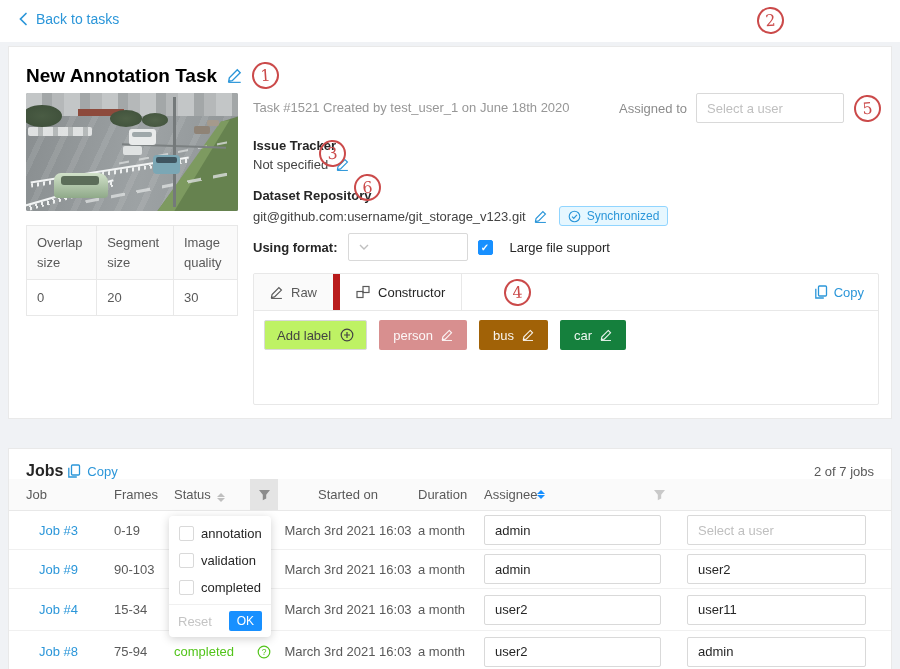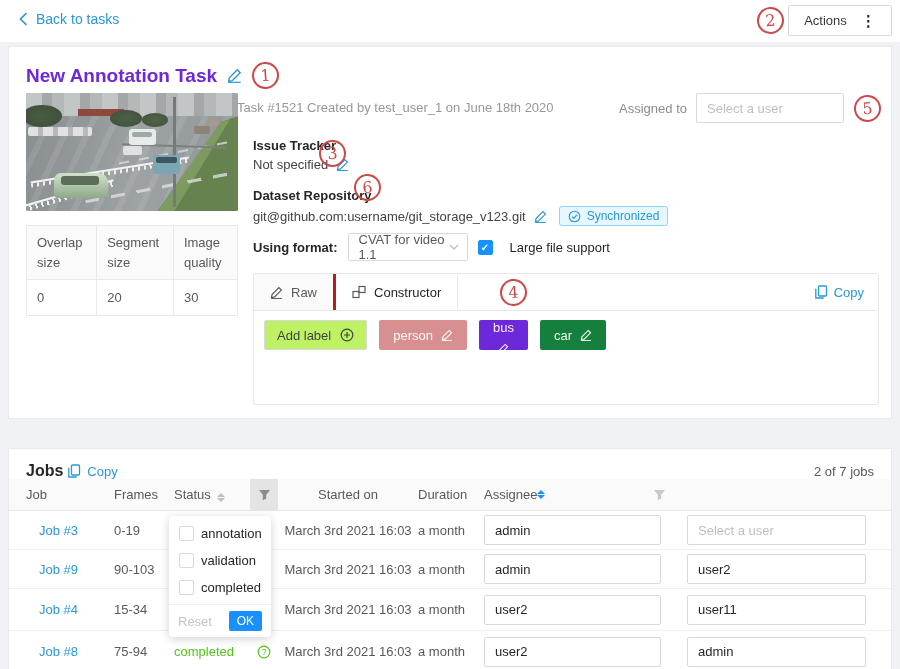--- a/index.html
+++ b/index.html
@@ -16,21 +16,21 @@
   .marker { position:absolute; width:27px; height:27px; border:2px solid #cb4a4a; border-radius:50%; color:#cb4a4a; display:flex; align-items:center; justify-content:center; font-family:"DejaVu Serif", serif; font-size:16px; line-height:1; background:transparent; transform:rotate(-4deg); z-index:30; }
   .marker.inflow { position:static; flex:0 0 27px; }
 
   
   .card { position:absolute; left:8px; right:8px; background:#fff; border:1px solid #e9e9e9; }
   .card1 { top:46px; height:373px; }
   .card2 { top:448px; height:222px; }
 
   
   .title-row { position:absolute; left:17px; top:15px; display:flex; align-items:center; gap:10px; }
-  .task-title { font-size:19px; font-weight:600; color:#6d28d9; }
+  .task-title { font-size:19px; font-weight:600; color:#000000; }
   .edit-icon { color:#2b96d9; display:inline-flex; cursor:pointer; }
   .edit-icon.gray { color:#595959; }
   .edit-icon.white { color:rgba(255,255,255,0.92); }
 
   
   .thumb { position:absolute; left:17px; top:46px; width:212px; height:118px; background:#94989a; overflow:hidden; border-radius:2px; }
   .thumb > div { position:absolute; }
   .t-bldgs { left:0; top:0; right:0; height:24px; background:repeating-linear-gradient(90deg,#c3c6c7 0 16px,#a3a7a8 16px 26px,#b5b8b9 26px 38px); }
   .t-awning { left:52px; top:16px; width:46px; height:7px; background:#8d4a3c; }
   .t-tree1 { left:-4px; top:12px; width:40px; height:22px; background:radial-gradient(#4a5c44,#3c4d38); border-radius:50%; }
@@ -57,21 +57,21 @@
   .t-car-d1 { left:168px; top:33px; width:16px; height:8px; background:#8f8376; border-radius:2px; }
   .t-car-d2 { left:181px; top:27px; width:12px; height:6px; background:#a59a8c; border-radius:2px; }
 
   
   .params-table { position:absolute; left:17px; top:178px; width:212px; border-collapse:collapse; font-size:13px; color:#595959; }
   .params-table th, .params-table td { border:1px solid #e8e8e8; text-align:left; font-weight:normal; padding:7px 10px; }
   .params-table th { background:#fafafa; line-height:1.5; }
   .params-table td { padding:10px; }
 
   
-  .task-meta { position:absolute; left:228px; top:53px; font-size:13px; color:#979797; }
+  .task-meta { position:absolute; left:244px; top:53px; font-size:13px; color:#979797; }
   .assigned-row { position:absolute; top:46px; right:47px; display:flex; align-items:center; gap:9px; }
   .assigned-label { font-size:13px; color:#8c8c8c; }
   .ant-input { height:30px; border:1px solid #d9d9d9; border-radius:2px; font-size:13px; padding:0 10px; font-family:"Liberation Sans", sans-serif; color:#262626; outline:none; background:#fff; }
   .ant-input::placeholder { color:#bfbfbf; }
   .assigned-row .ant-input { width:148px; }
 
   .sec-label { position:absolute; left:244px; font-size:13px; font-weight:bold; color:#262626; }
   .sec-value { position:absolute; left:244px; display:flex; align-items:center; gap:8px; font-size:13px; color:#434343; }
   .sync-badge { display:inline-flex; align-items:center; gap:6px; border:1px solid #91d5ff; background:#e6f7ff; color:#2b96d9; font-size:12px; padding:2px 8px; border-radius:3px; margin-left:4px; }
 
@@ -79,21 +79,21 @@
   .format-label { font-size:13px; font-weight:bold; }
   .ant-select { width:120px; height:28px; border:1px solid #d9d9d9; border-radius:2px; display:flex; align-items:center; justify-content:space-between; padding:0 8px 0 10px; font-size:13px; color:#595959; cursor:pointer; background:#fff; }
   .checkbox { width:15px; height:15px; border:1px solid #d9d9d9; border-radius:2px; background:#fff; display:inline-flex; align-items:center; justify-content:center; cursor:pointer; flex:0 0 15px; }
   .checkbox.checked { background:#1890ff; border-color:#1890ff; color:#fff; font-size:10px; font-weight:bold; }
   .cb-label { font-size:13px; color:#262626; margin-left:7px; }
 
   
   .tabs-box { position:absolute; left:244px; top:226px; right:12px; height:132px; border:1px solid #e8e8e8; border-radius:2px; background:#fff; }
   .tab-bar { display:flex; align-items:stretch; height:37px; border-bottom:1px solid #e8e8e8; }
   .tab { display:flex; align-items:center; gap:8px; padding:0 16px; font-size:13px; cursor:pointer; }
-  .tab.raw { background:#fafafa; border-right:3px solid #b91c1c; color:#595959; border-top-left-radius:2px; }
+  .tab.raw { background:#fafafa; border-right:7px solid #b91c1c; color:#595959; border-top-left-radius:2px; }
   .tab.active { background:#fff; border-right:1px solid #e8e8e8; color:#262626; }
   .tab-marker { align-self:center; margin-left:42px; }
   .copy-btn { margin-left:auto; align-self:center; display:flex; align-items:center; gap:6px; color:#2b96d9; font-size:13px; padding-right:14px; cursor:pointer; }
   .labels-row { display:flex; align-items:center; gap:12px; padding:9px 10px; }
   .add-label-btn { height:30px; border:1px solid #d9d9d9; border-radius:2px; background:#bef264; display:flex; align-items:center; gap:9px; padding:0 12px; font-size:13px; color:#434343; cursor:pointer; }
   .chip { height:30px; border-radius:2px; display:flex; align-items:center; gap:8px; padding:0 14px; font-size:13px; color:rgba(255,255,255,0.93); cursor:pointer; }
 
   
   .jobs-header { position:absolute; left:17px; top:13px; right:17px; display:flex; align-items:center; gap:2px; }
   .jobs-title { font-size:16px; font-weight:bold; color:#262626; }
@@ -139,24 +139,20 @@
 <div class="topbar">
   <div class="back-link">
     <span>
       <svg width="10" height="14" viewBox="0 0 10 14">
           <path d="M8 1.5L2.5 7 8 12.5" fill="none" stroke="#2b96d9" stroke-width="1.7" stroke-linecap="round"></path>
         </svg>
     </span>
     <span>Back to tasks</span>
   </div>
   <span class="marker" style="left:757px; top:7px;">2</span>
-  <div class="actions-btn">
-    <span>Actions</span>
-    <span class="dots">⋮</span>
-  </div>
 </div>
 
 <div class="card card1">
 
   <div class="title-row">
     <span class="task-title">New Annotation Task</span>
     <span class="edit-icon">
       <svg width="15" height="15" viewBox="0 0 14 14">
           <path d="M9.6 1.7l2.7 2.7-7.4 7.4-3.3.6.6-3.3z" fill="none" stroke="currentColor" stroke-width="1.3"></path>
           <path d="M1.2 13.4h11.6" stroke="currentColor" stroke-width="1.1"></path>
@@ -247,21 +243,20 @@
             <path d="M4.4 7.2l1.8 1.8 3.4-3.7" fill="none" stroke="currentColor" stroke-width="1.3"></path>
           </svg>
       </span>
       <span>Synchronized</span>
     </span>
   </div>
 
   <div class="format-row">
     <span class="format-label">Using format:</span>
     <div class="ant-select">
-      <span>CVAT for video 1.1</span>
       <span>
         <svg width="10" height="7" viewBox="0 0 10 7">
             <path d="M1 1l4 4 4-4" fill="none" stroke="#bfbfbf" stroke-width="1.4"></path>
           </svg>
       </span>
     </div>
     <span class="checkbox checked">✓</span>
     <span class="cb-label">Large file support</span>
   </div>
 
@@ -308,21 +303,21 @@
       </div>
       <div class="chip" style="background-color: rgb(216, 143, 143);">
         <span>person</span>
         <span class="edit-icon white">
           <svg width="12" height="12" viewBox="0 0 14 14">
               <path d="M9.6 1.7l2.7 2.7-7.4 7.4-3.3.6.6-3.3z" fill="none" stroke="currentColor" stroke-width="1.3"></path>
               <path d="M1.2 13.4h11.6" stroke="currentColor" stroke-width="1.1"></path>
             </svg>
         </span>
       </div>
-      <div class="chip" style="background-color: #6d28d9; flex-direction: column;">
+      <div class="chip" style="background-color: #a16207;">
         <span>bus</span>
         <span class="edit-icon white">
           <svg width="12" height="12" viewBox="0 0 14 14">
               <path d="M9.6 1.7l2.7 2.7-7.4 7.4-3.3.6.6-3.3z" fill="none" stroke="currentColor" stroke-width="1.3"></path>
               <path d="M1.2 13.4h11.6" stroke="currentColor" stroke-width="1.1"></path>
             </svg>
         </span>
       </div>
       <div class="chip" style="background-color: #15803d;">
         <span>car</span>

